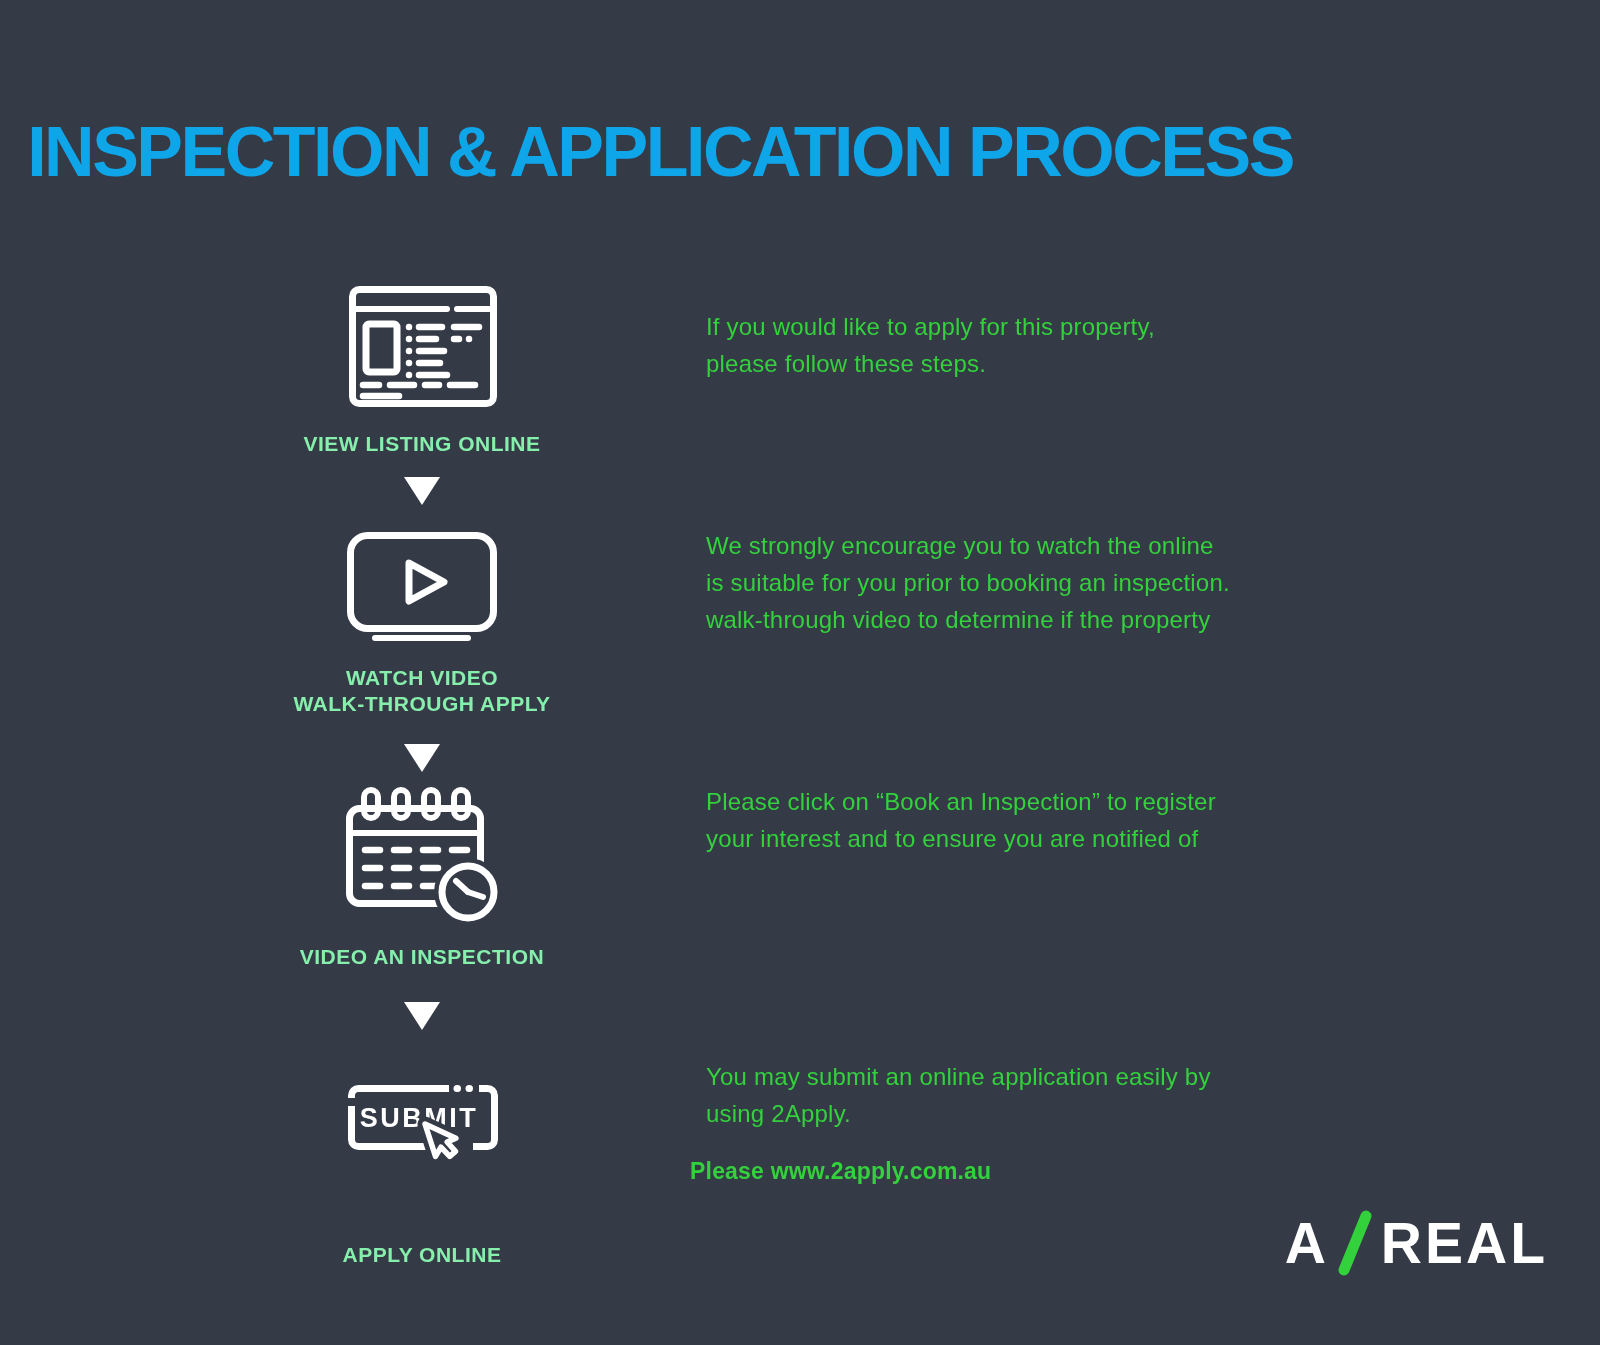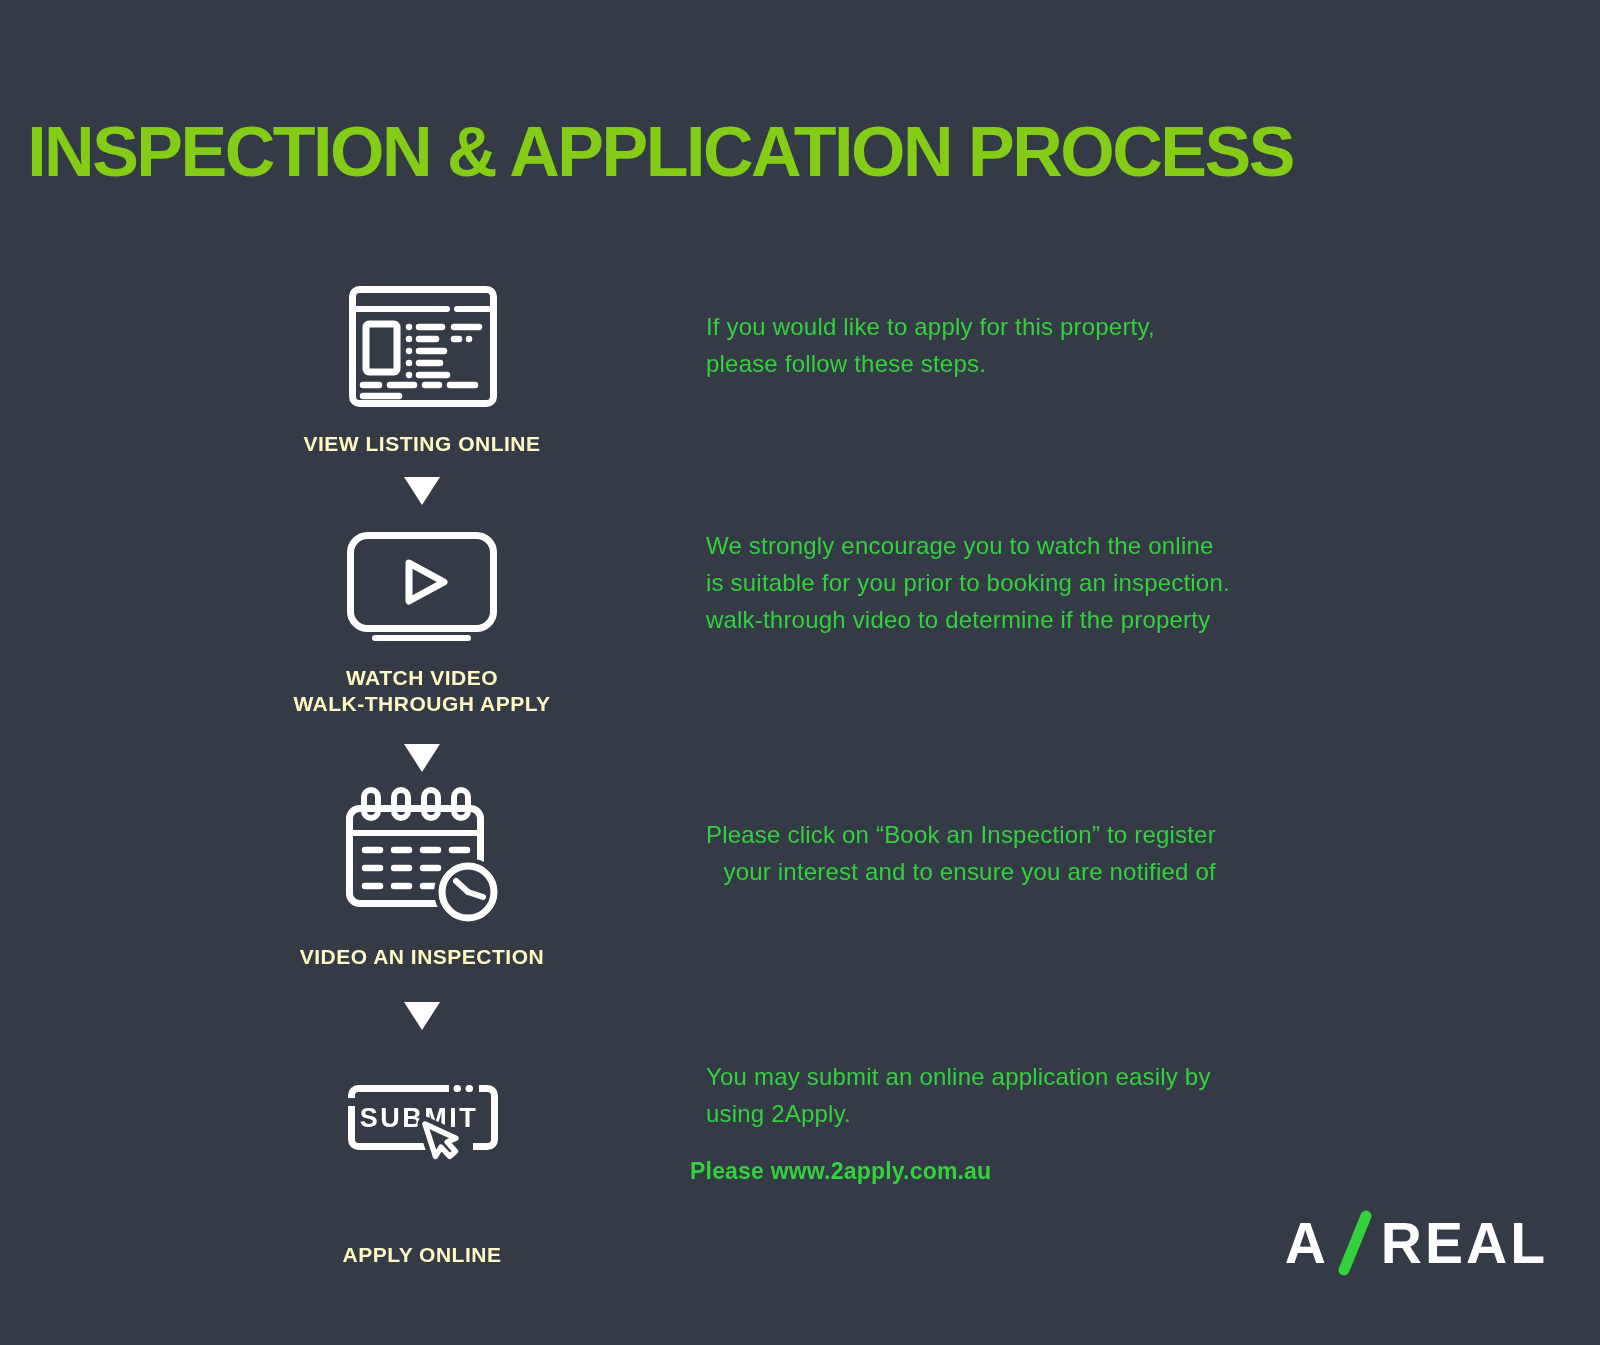--- a/index.html
+++ b/index.html
@@ -2,27 +2,27 @@
 <html><head>
 <meta charset="utf-8">
 <style>
   html,body{margin:0;padding:0;background:#343a46;}
   .stage{
     position:relative;width:1600px;height:1345px;background:#343a46;
     overflow:hidden;font-family:"Liberation Sans",sans-serif;
   }
   .title{
     position:absolute;top:112px;left:0;width:1320px;text-align:center;
-    color:#84cc16;font-size:70px;font-weight:bold;letter-spacing:-2.5px;
+    color:#0ea5e9;font-size:70px;font-weight:bold;letter-spacing:-2.5px;
     white-space:nowrap;
   }
   .icon-wrap{position:absolute;}
   .step-label{
     position:absolute;left:122px;width:600px;text-align:center;
-    color:#fef9c3;font-size:21px;font-weight:bold;letter-spacing:0.5px;
+    color:#86efac;font-size:21px;font-weight:bold;letter-spacing:0.5px;
     line-height:26px;white-space:pre;
   }
   .flow-arrow{
     position:absolute;left:404px;width:0;height:0;
     border-left:18px solid transparent;border-right:18px solid transparent;
     border-top:28px solid #ffffff;
   }
   .para{
     position:absolute;left:690px;color:#33d13c;font-size:24px;
     line-height:37px;letter-spacing:0.2px;margin-left:16px;
@@ -145,21 +145,21 @@
     <div>If you would like to apply for this property,</div>
     <div>please follow these steps.</div>
   </div>
 
   <div class="para" style="top:527px;">
     <div>We strongly encourage you to watch the online</div>
     <div>is suitable for you prior to booking an inspection.</div>
     <div>walk-through video to determine if the property</div>
   </div>
 
-  <div class="para" style="top:816px;text-align:right;">
+  <div class="para" style="top:783px;">
     <div>Please click on “Book an Inspection” to register</div>
     <div>your interest and to ensure you are notified of</div>
   </div>
 
   <div class="para" style="top:1058px;">
     <div>You may submit an online application easily by</div>
     <div>using 2Apply.</div>
   </div>
 
   <div class="visit">Please www.2apply.com.au</div>

